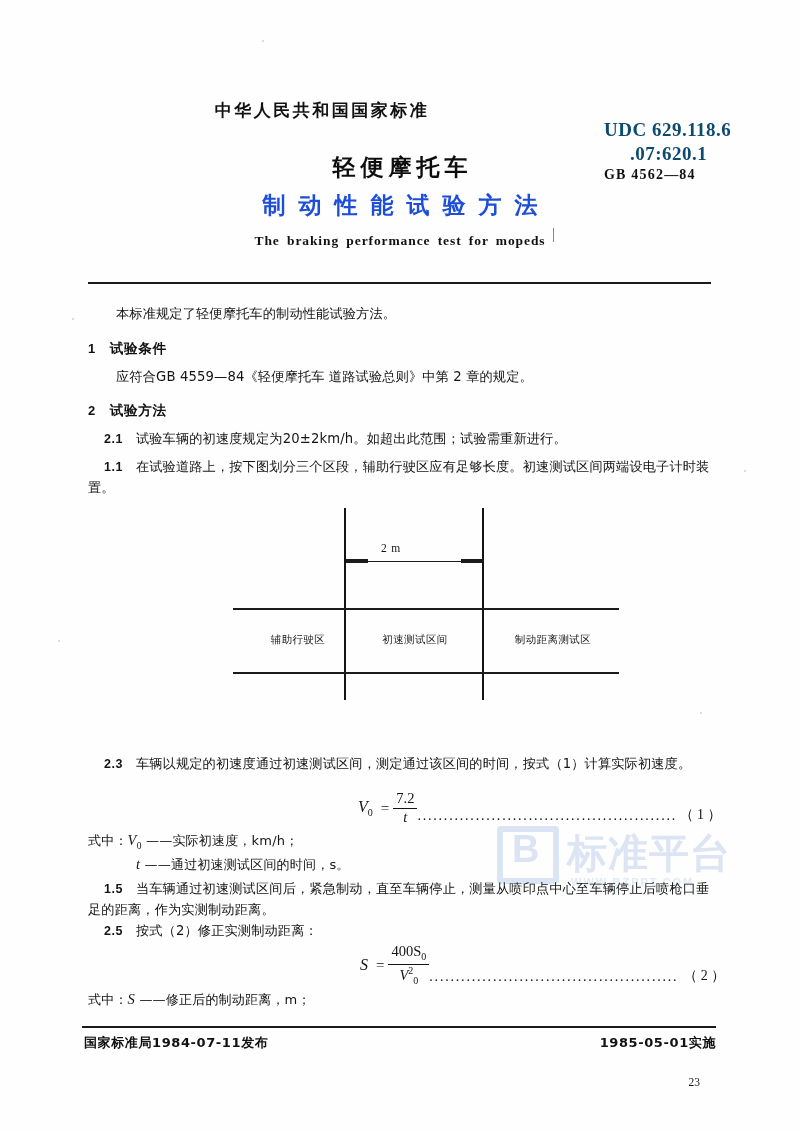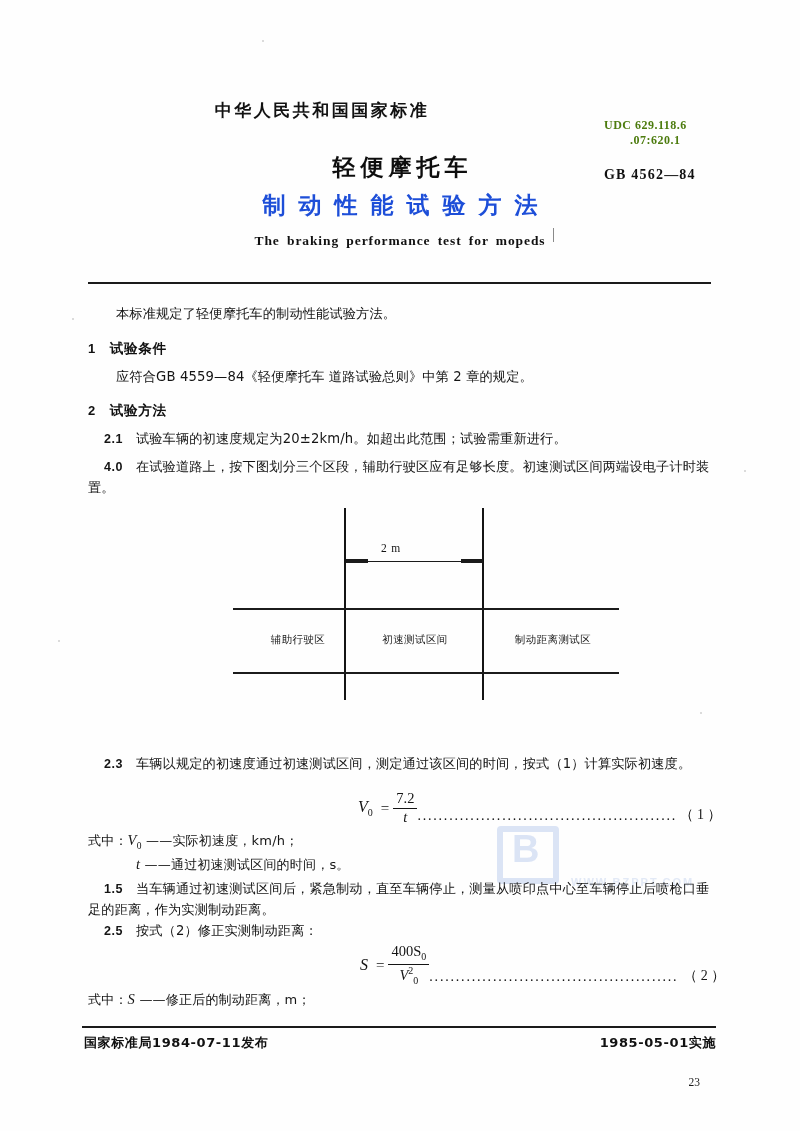--- a/index.html
+++ b/index.html
@@ -87,25 +87,25 @@
     font-size: 17px;
     font-weight: bold;
     letter-spacing: 2.5px;
     color: #111;
   }
   .udc-block {
     position: absolute;
     left: 604px;
     top: 118px;
     font-family: "Liberation Serif", serif;
-    font-size: 12px;
+    font-size: 19px;
     font-weight: bold;
     letter-spacing: 0.5px;
     line-height: 1.25;
-    color: #4d7c0f;
+    color: #0c4a6e;
     text-align: left;
     white-space: nowrap;
   }
   .udc-line2 {
     padding-left: 26px;
   }
   .std-no {
     position: absolute;
     left: 604px;
     top: 167px;
@@ -399,20 +399,21 @@
     pointer-events: none;
   }
 </style>
 </head>
 <body>
 
 <div class="page">
 
   <div class="watermark">
     <div class="wm-logo"></div>
+    <div class="wm-text">标准平台</div>
     <div class="wm-url">WWW.BZPPT.COM</div>
   </div>
 
   <div class="doc-org">中华人民共和国国家标准</div>
 
   <div class="udc-block">
     <div>UDC 629.118.6</div>
     <div class="udc-line2">.07:620.1</div>
   </div>
 
@@ -435,21 +436,21 @@
 
   <div class="sec-head" style="top:402px;">
     <span class="n">2</span><span>试验方法</span>
   </div>
 
   <div class="para" style="top:428px; text-indent:16px;">
     <span class="secnum">2.1</span>&nbsp;&nbsp;&nbsp;<span>试验车辆的初速度规定为20±2km/h。如超出此范围；试验需重新进行。</span>
   </div>
 
   <div class="para" style="top:456px; text-indent:16px;">
-    <span class="secnum">4.0</span>&nbsp;&nbsp;&nbsp;<span>在试验道路上，按下图划分三个区段，辅助行驶区应有足够长度。初速测试区间两端设电子计时装置。</span>
+    <span class="secnum">1.1</span>&nbsp;&nbsp;&nbsp;<span>在试验道路上，按下图划分三个区段，辅助行驶区应有足够长度。初速测试区间两端设电子计时装置。</span>
   </div>
 
   <div class="diagram">
     <div class="dg-vline dg-v1"></div>
     <div class="dg-vline dg-v2"></div>
     <div class="dg-hline dg-h1"></div>
     <div class="dg-hline dg-h2"></div>
 
     <div class="dim-line"></div>
     <div class="dim-arrow-l"></div>

